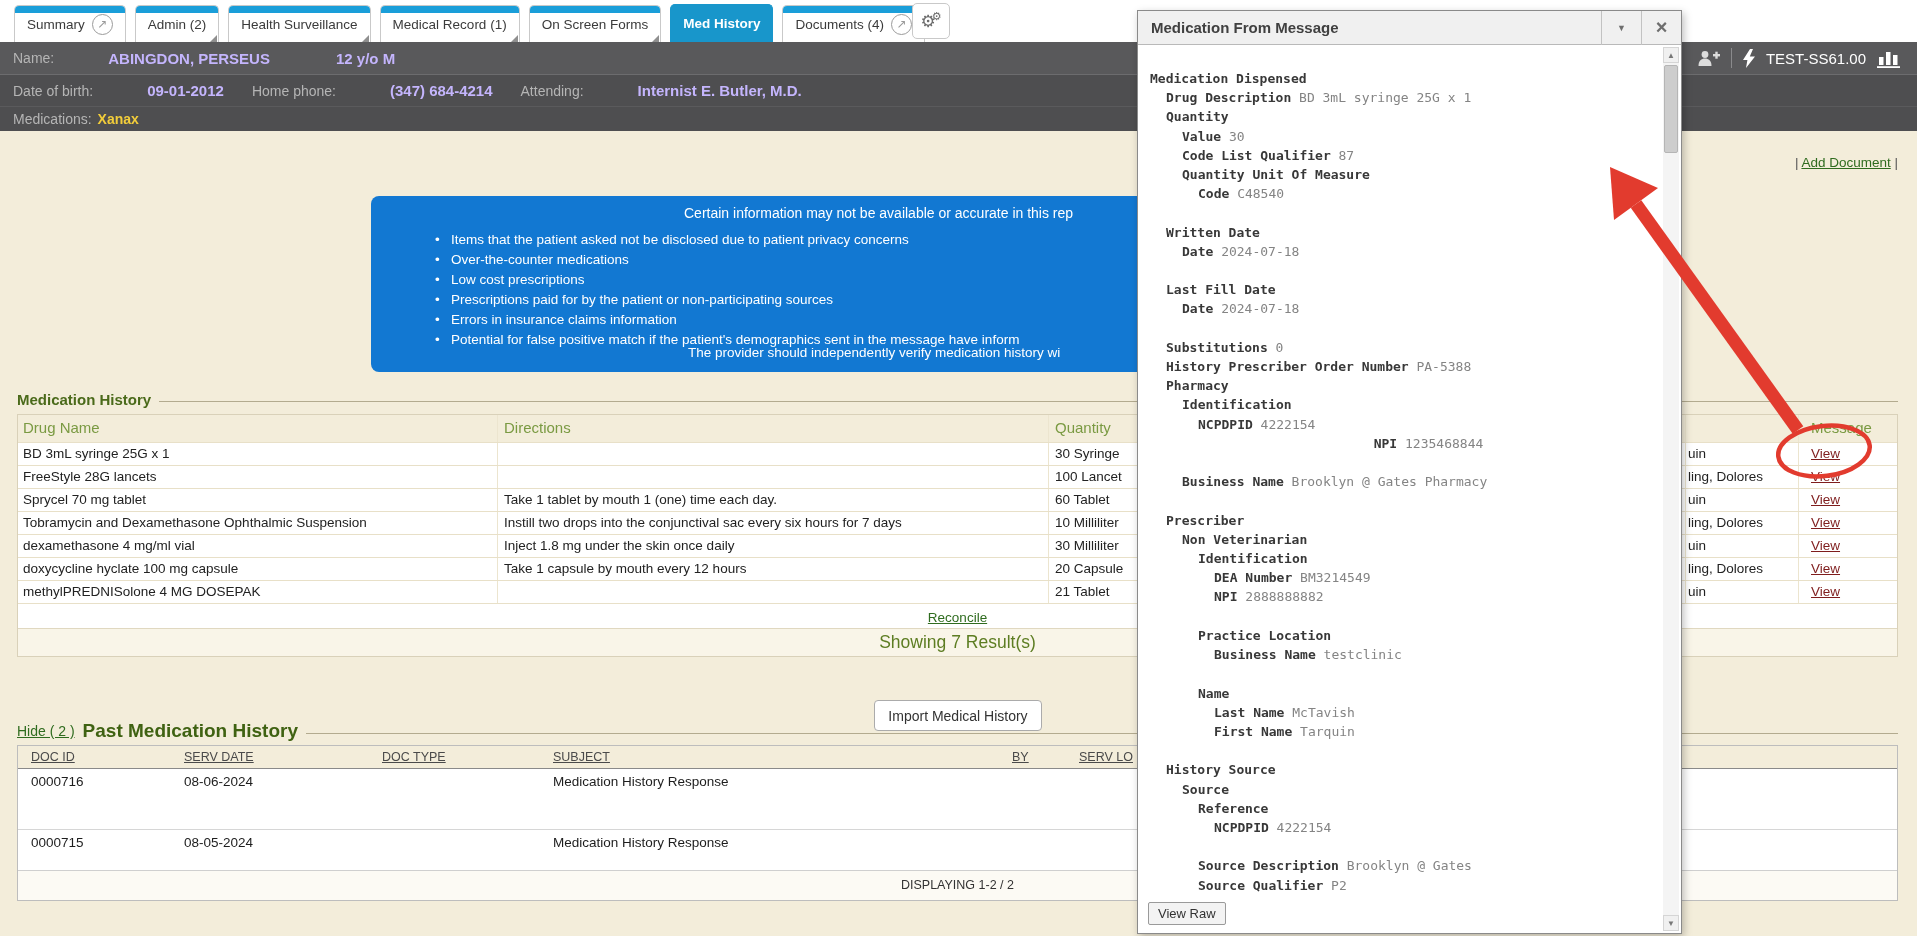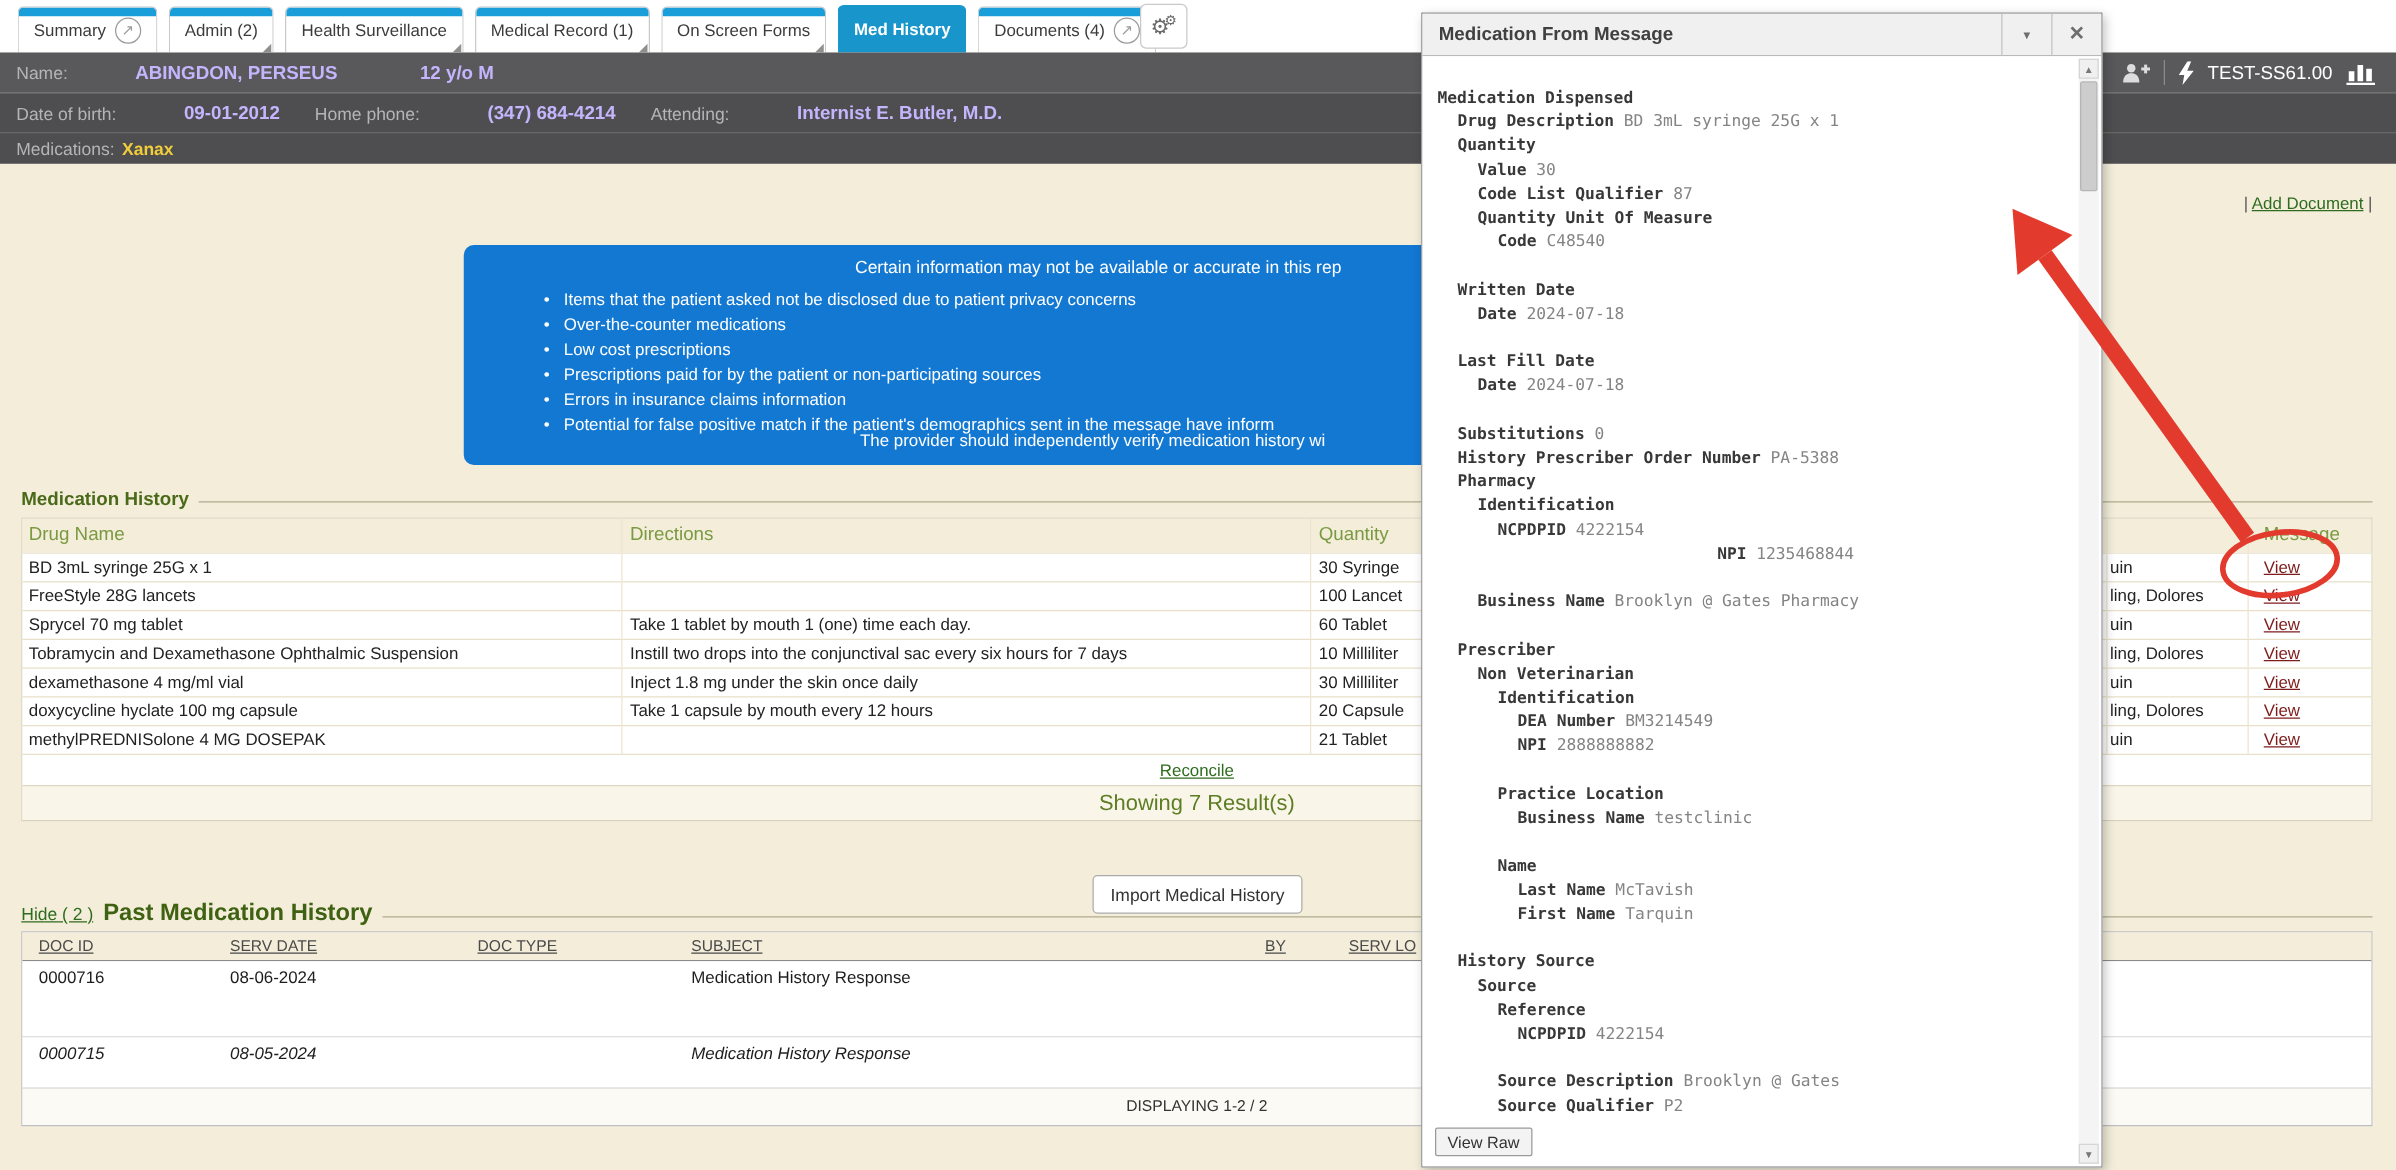--- a/index.html
+++ b/index.html
@@ -82,21 +82,21 @@
   .pmh-title { font-size:19px; font-weight:bold; color:#3f6212; white-space:nowrap; }
 
   .pasttable { position:absolute; left:17px; top:745px; width:1881px; border:1px solid #bdbdbd; background:#fff; }
   .prow { display:flex; font-size:13.5px; color:#1d1d1d; background:#fff; }
   .phrow { height:23px; background:#f3edda; border-bottom:1px solid #8a8a8a; }
   .phrow .pcell { color:#4a4a4a; font-size:12.5px; text-decoration:underline; padding-top:4px; cursor:pointer; }
   .pcell { padding:5px 4px 0 13px; white-space:nowrap; overflow:hidden; }
   .pc0 { width:153px; } .pc1 { width:198px; } .pc2 { width:171px; } .pc3 { width:459px; }
   .pc4 { width:67px; } .pc5 { flex:1; }
   .pr1 { height:61px; border-bottom:1px solid #d6d6d6; }
-  .pr2 { height:41px; border-bottom:1px solid #cfcfcf;font-style:italic; }
+  .pr2 { height:41px; border-bottom:1px solid #cfcfcf; }
   .pfooter { height:29px; background:#fcfaf4; text-align:center; font-size:12.5px; color:#333; padding-top:7px; }
 
   
   .modal { position:absolute; left:1137px; top:10px; width:545px; height:924px; background:#fff;
            border:1px solid #8a8a8a; box-shadow:2px 3px 8px rgba(0,0,0,0.25); z-index:50; }
   .modal-title { height:34px; background:#f0f0f0; border-bottom:1px solid #b9b9b9; display:flex; align-items:center; }
   .modal-title .ttl { flex:1; font-size:15px; font-weight:bold; color:#404040; padding-left:13px; }
   .mbtn { width:40px; height:34px; border-left:1px solid #c2c2c2; display:flex; align-items:center;
           justify-content:center; color:#6e6e6e; cursor:pointer; }
   .mbtn.chev { font-size:9px; }

